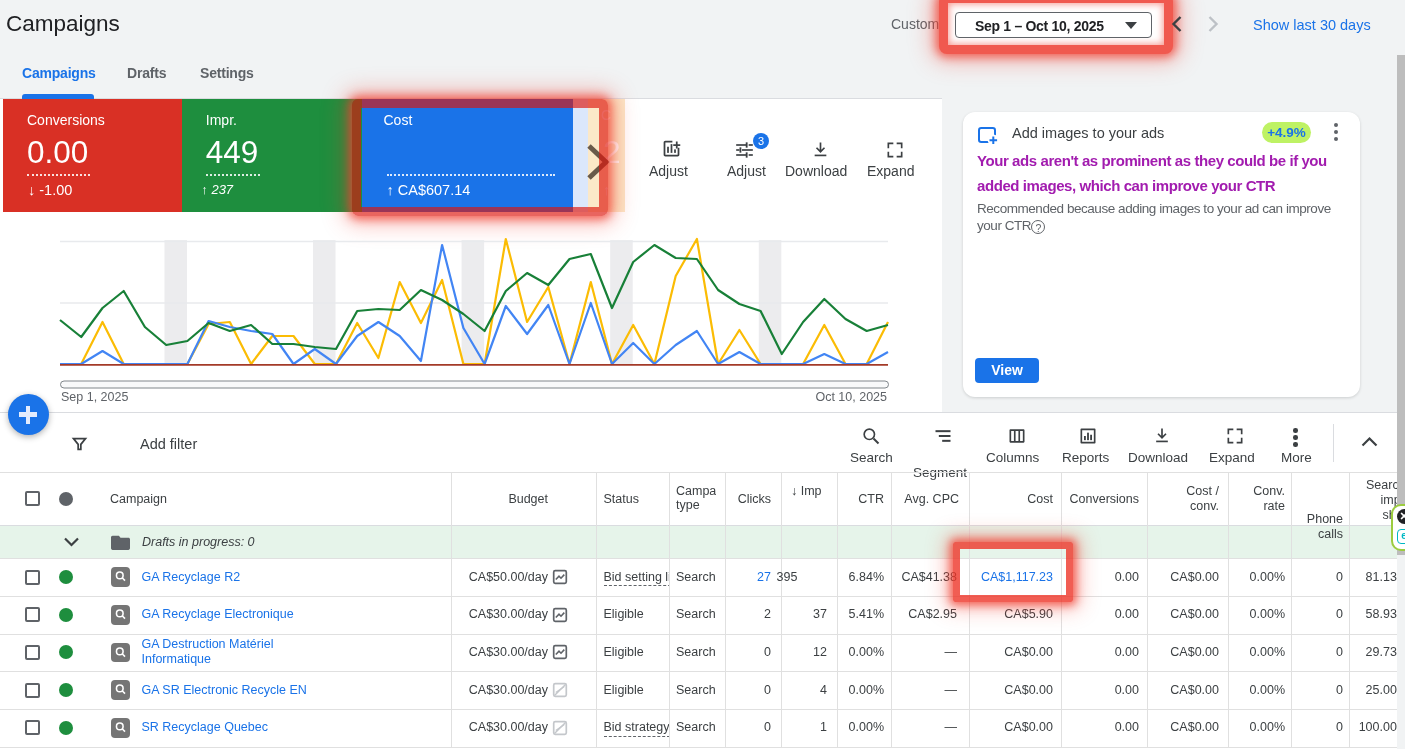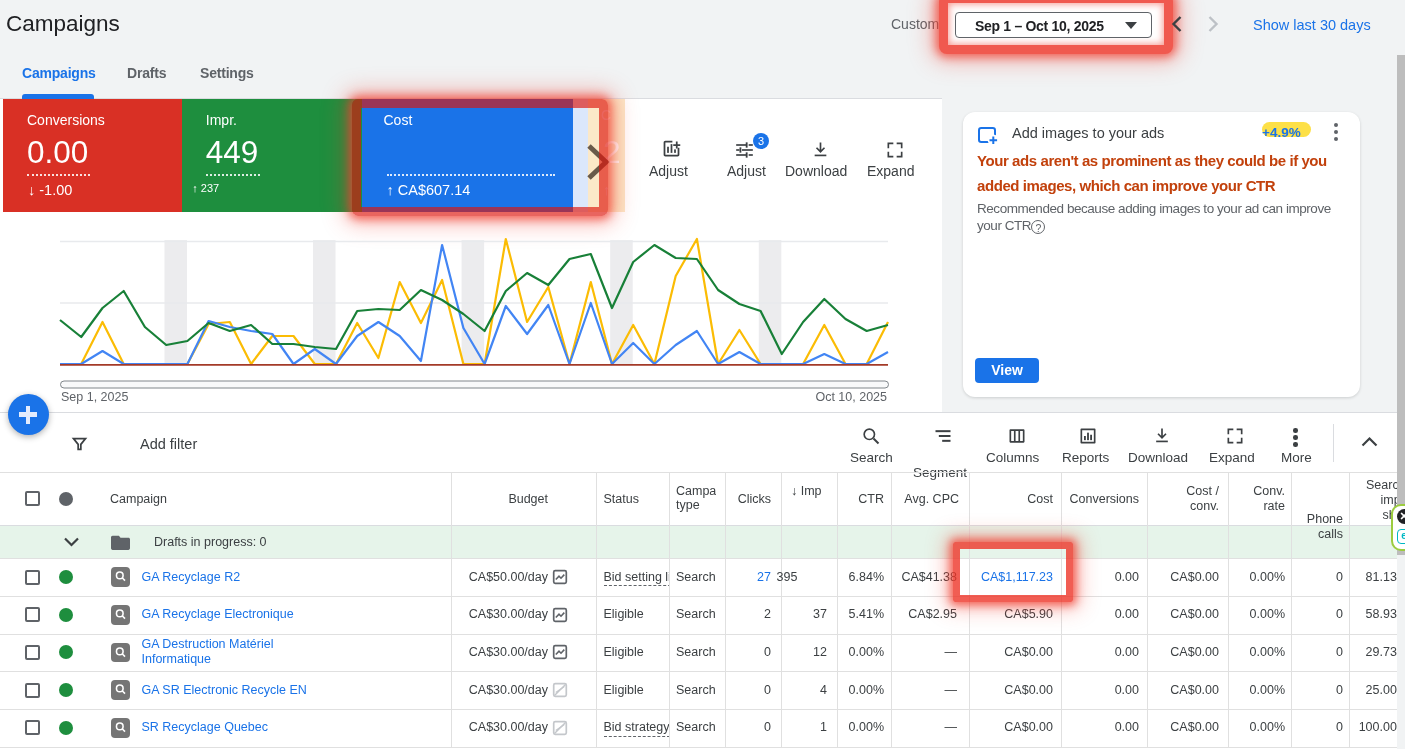--- a/index.html
+++ b/index.html
@@ -39,21 +39,21 @@
 <div class="abs" style="left:2.5px;top:99px;width:179.8px;height:113px;background:#d93025;color:#fff;">
   <div class="abs" style="left:24.5px;top:13px;font-size:14px;">Conversions</div>
   <div class="abs" style="left:24.5px;top:35px;font-size:31.5px;">0.00</div>
   <div class="abs" style="left:24.5px;top:75px;width:63px;border-bottom:2px dotted rgba(255,255,255,0.85);"></div>
   <div class="abs" style="left:25.5px;top:83px;font-size:14.5px;">↓ -1.00</div>
 </div>
 <div class="abs" style="left:182.3px;top:99px;width:179.7px;height:113px;background:#1e8e3e;color:#fff;">
   <div class="abs" style="left:23.5px;top:13px;font-size:14px;">Impr.</div>
   <div class="abs" style="left:23.5px;top:35px;font-size:31.5px;">449</div>
   <div class="abs" style="left:23.5px;top:75px;width:54px;border-bottom:2px dotted rgba(255,255,255,0.85);"></div>
-  <div class="abs" style="left:10px;top:83px;font-size:11px;">↑ 237</div>
+  <div class="abs" style="left:19px;top:83px;font-size:13px;font-style:italic;">↑ 237</div>
 </div>
 <div class="abs" style="left:362px;top:99px;width:211px;height:113px;background:#1a73e8;color:#fff;">
   <div class="abs" style="left:21.5px;top:13px;font-size:14px;">Cost</div>
   <div class="abs" style="left:24.5px;top:75px;width:168px;border-bottom:2px dotted rgba(255,255,255,0.85);"></div>
   <div class="abs" style="left:24.5px;top:83px;font-size:14.5px;">↑ CA$607.14</div>
 </div>
 <div class="abs" style="left:573px;top:99px;width:15px;height:113px;background:#dbe7fb;"></div>
 <div class="abs" style="left:588px;top:99px;width:37px;height:113px;background:#fbe8c8;color:#fff;overflow:hidden;">
   <div class="abs" style="left:13px;top:8px;font-size:14px;">C</div>
   <div class="abs" style="left:15px;top:35px;font-size:31.5px;">2</div>
@@ -122,27 +122,27 @@
 </svg>
 
 <div class="abs" style="left:963px;top:112px;width:397px;height:285px;background:#fff;border-radius:12px;box-shadow:0 1px 3px rgba(60,64,67,0.2);"></div>
 <div id="reco">
   <svg class="abs" style="left:976px;top:124px;" width="23" height="22" viewBox="0 0 23 22">
       <rect x="3" y="4" width="16" height="14" rx="2.2" fill="none" stroke="#1a73e8" stroke-width="2"></rect>
       <circle cx="17.3" cy="16.2" r="5.6" fill="#fff"></circle>
       <path d="M17.3 12.4v7.6M13.5 16.2h7.6" stroke="#1a73e8" stroke-width="2"></path>
     </svg>
   <div class="abs" style="left:1012px;top:125px;font-size:14.5px;color:#3c4043;">Add images to your ads</div>
-  <div class="abs" style="left:1262px;top:121.5px;width:49px;height:15px;border-radius:11px;background:#fde047;color:#1a73e8;font-size:13.5px;font-weight:bold;line-height:21px;">+4.9%</div>
+  <div class="abs" style="left:1262px;top:121.5px;width:49px;height:21px;border-radius:11px;background:#bef264;color:#1a73e8;font-size:13.5px;font-weight:bold;text-align:center;line-height:21px;">+4.9%</div>
   <div class="abs" style="left:1334px;top:123px;width:4px;">
     <div style="width:4px;height:4px;border-radius:50%;background:#5f6368;margin-bottom:3px;"></div>
     <div style="width:4px;height:4px;border-radius:50%;background:#5f6368;margin-bottom:3px;"></div>
     <div style="width:4px;height:4px;border-radius:50%;background:#5f6368;"></div>
   </div>
-  <div class="abs" style="left:977px;top:147.5px;width:420px;font-size:15px;white-space:nowrap;font-weight:bold;color:#c2410c;line-height:25px;letter-spacing:-0.42px;">Your ads aren't as prominent as they could be if you<br>added images, which can improve your CTR</div>
+  <div class="abs" style="left:977px;top:147.5px;width:420px;font-size:15px;white-space:nowrap;font-weight:bold;color:#a21caf;line-height:25px;letter-spacing:-0.42px;">Your ads aren't as prominent as they could be if you<br>added images, which can improve your CTR</div>
   <div class="abs" style="left:977px;top:201px;width:400px;font-size:13.5px;letter-spacing:-0.45px;color:#5f6368;line-height:16.5px;">Recommended because adding images to your ad can improve<br>your CTR<span style="display:inline-block;width:14px;height:14px;border:1.4px solid #5f6368;border-radius:50%;font-size:10.5px;line-height:14px;text-align:center;vertical-align:-2px;box-sizing:border-box;">?</span></div>
   <div class="abs" style="left:975px;top:357.5px;width:64px;height:25px;background:#1a73e8;border-radius:4px;color:#fff;font-size:14px;font-weight:bold;text-align:center;line-height:25px;">View</div>
 </div>
 
 <div class="abs" style="left:7.5px;top:394px;width:41px;height:41px;border-radius:50%;background:#1a73e8;box-shadow:0 2px 6px rgba(0,0,0,0.3);">
   <div class="abs" style="left:18.2px;top:11.5px;width:4.5px;height:18px;background:#e3ecfd;"></div>
   <div class="abs" style="left:11.5px;top:18.2px;width:18px;height:4.5px;background:#e3ecfd;"></div>
 </div>
 
 <div id="filterrow">
@@ -247,21 +247,21 @@
     <span class="hdr abs" style="left:31px;top:21px;">impr.</span>
     <span class="hdr abs" style="left:33px;top:36px;">share</span>
   </div>
 
   <svg class="abs" style="left:63px;top:536px;" width="17" height="11" viewBox="0 0 17 11">
       <path d="M2 2.5 8.5 9 15 2.5" stroke="#3c4043" stroke-width="2.2" fill="none"></path>
     </svg>
   <svg class="abs" style="left:111px;top:534px;" width="19" height="16" viewBox="0 0 24 20" fill="#5f6368">
       <path d="M2 2h8l2 2.5h10c1.1 0 2 .9 2 2V18c0 1.1-.9 2-2 2H2c-1.1 0-2-.9-2-2V4c0-1.1.9-2 2-2z"></path>
     </svg>
-  <div class="abs" style="white-space:nowrap;left:154px;top:535px;">Drafts in progress: 0</div>
+  <div class="abs" style="white-space:nowrap;left:142px;top:535px;font-style:italic;">Drafts in progress: 0</div>
 
   <div class="abs" style="left:25px;top:569.5px;width:15px;height:15px;border:2px solid #5f6368;border-radius:2px;box-sizing:border-box;"></div>
   <div class="abs" style="left:58.5px;top:570.0px;width:14px;height:14px;border-radius:50%;background:#1e8e3e;"></div>
   <div class="abs" style="left:110.5px;top:567.25px;width:19.5px;height:19.5px;border-radius:4px;background:#757575;"></div>
     <svg class="abs" style="left:110.5px;top:567.25px;" width="19.5" height="19.5" viewBox="0 0 20 20">
       <circle cx="9" cy="8.6" r="3.4" fill="none" stroke="#fff" stroke-width="1.6"></circle>
       <path d="M11.4 11 14.4 14" stroke="#fff" stroke-width="1.6"></path>
     </svg>
   <div class="abs" style="white-space:nowrap;left:141.5px;top:569.5px;color:#1a73e8;">GA Recyclage R2</div>
   <div class="abs r" style="left:448px;top:569.5px;width:100px;">CA$50.00/day</div>

